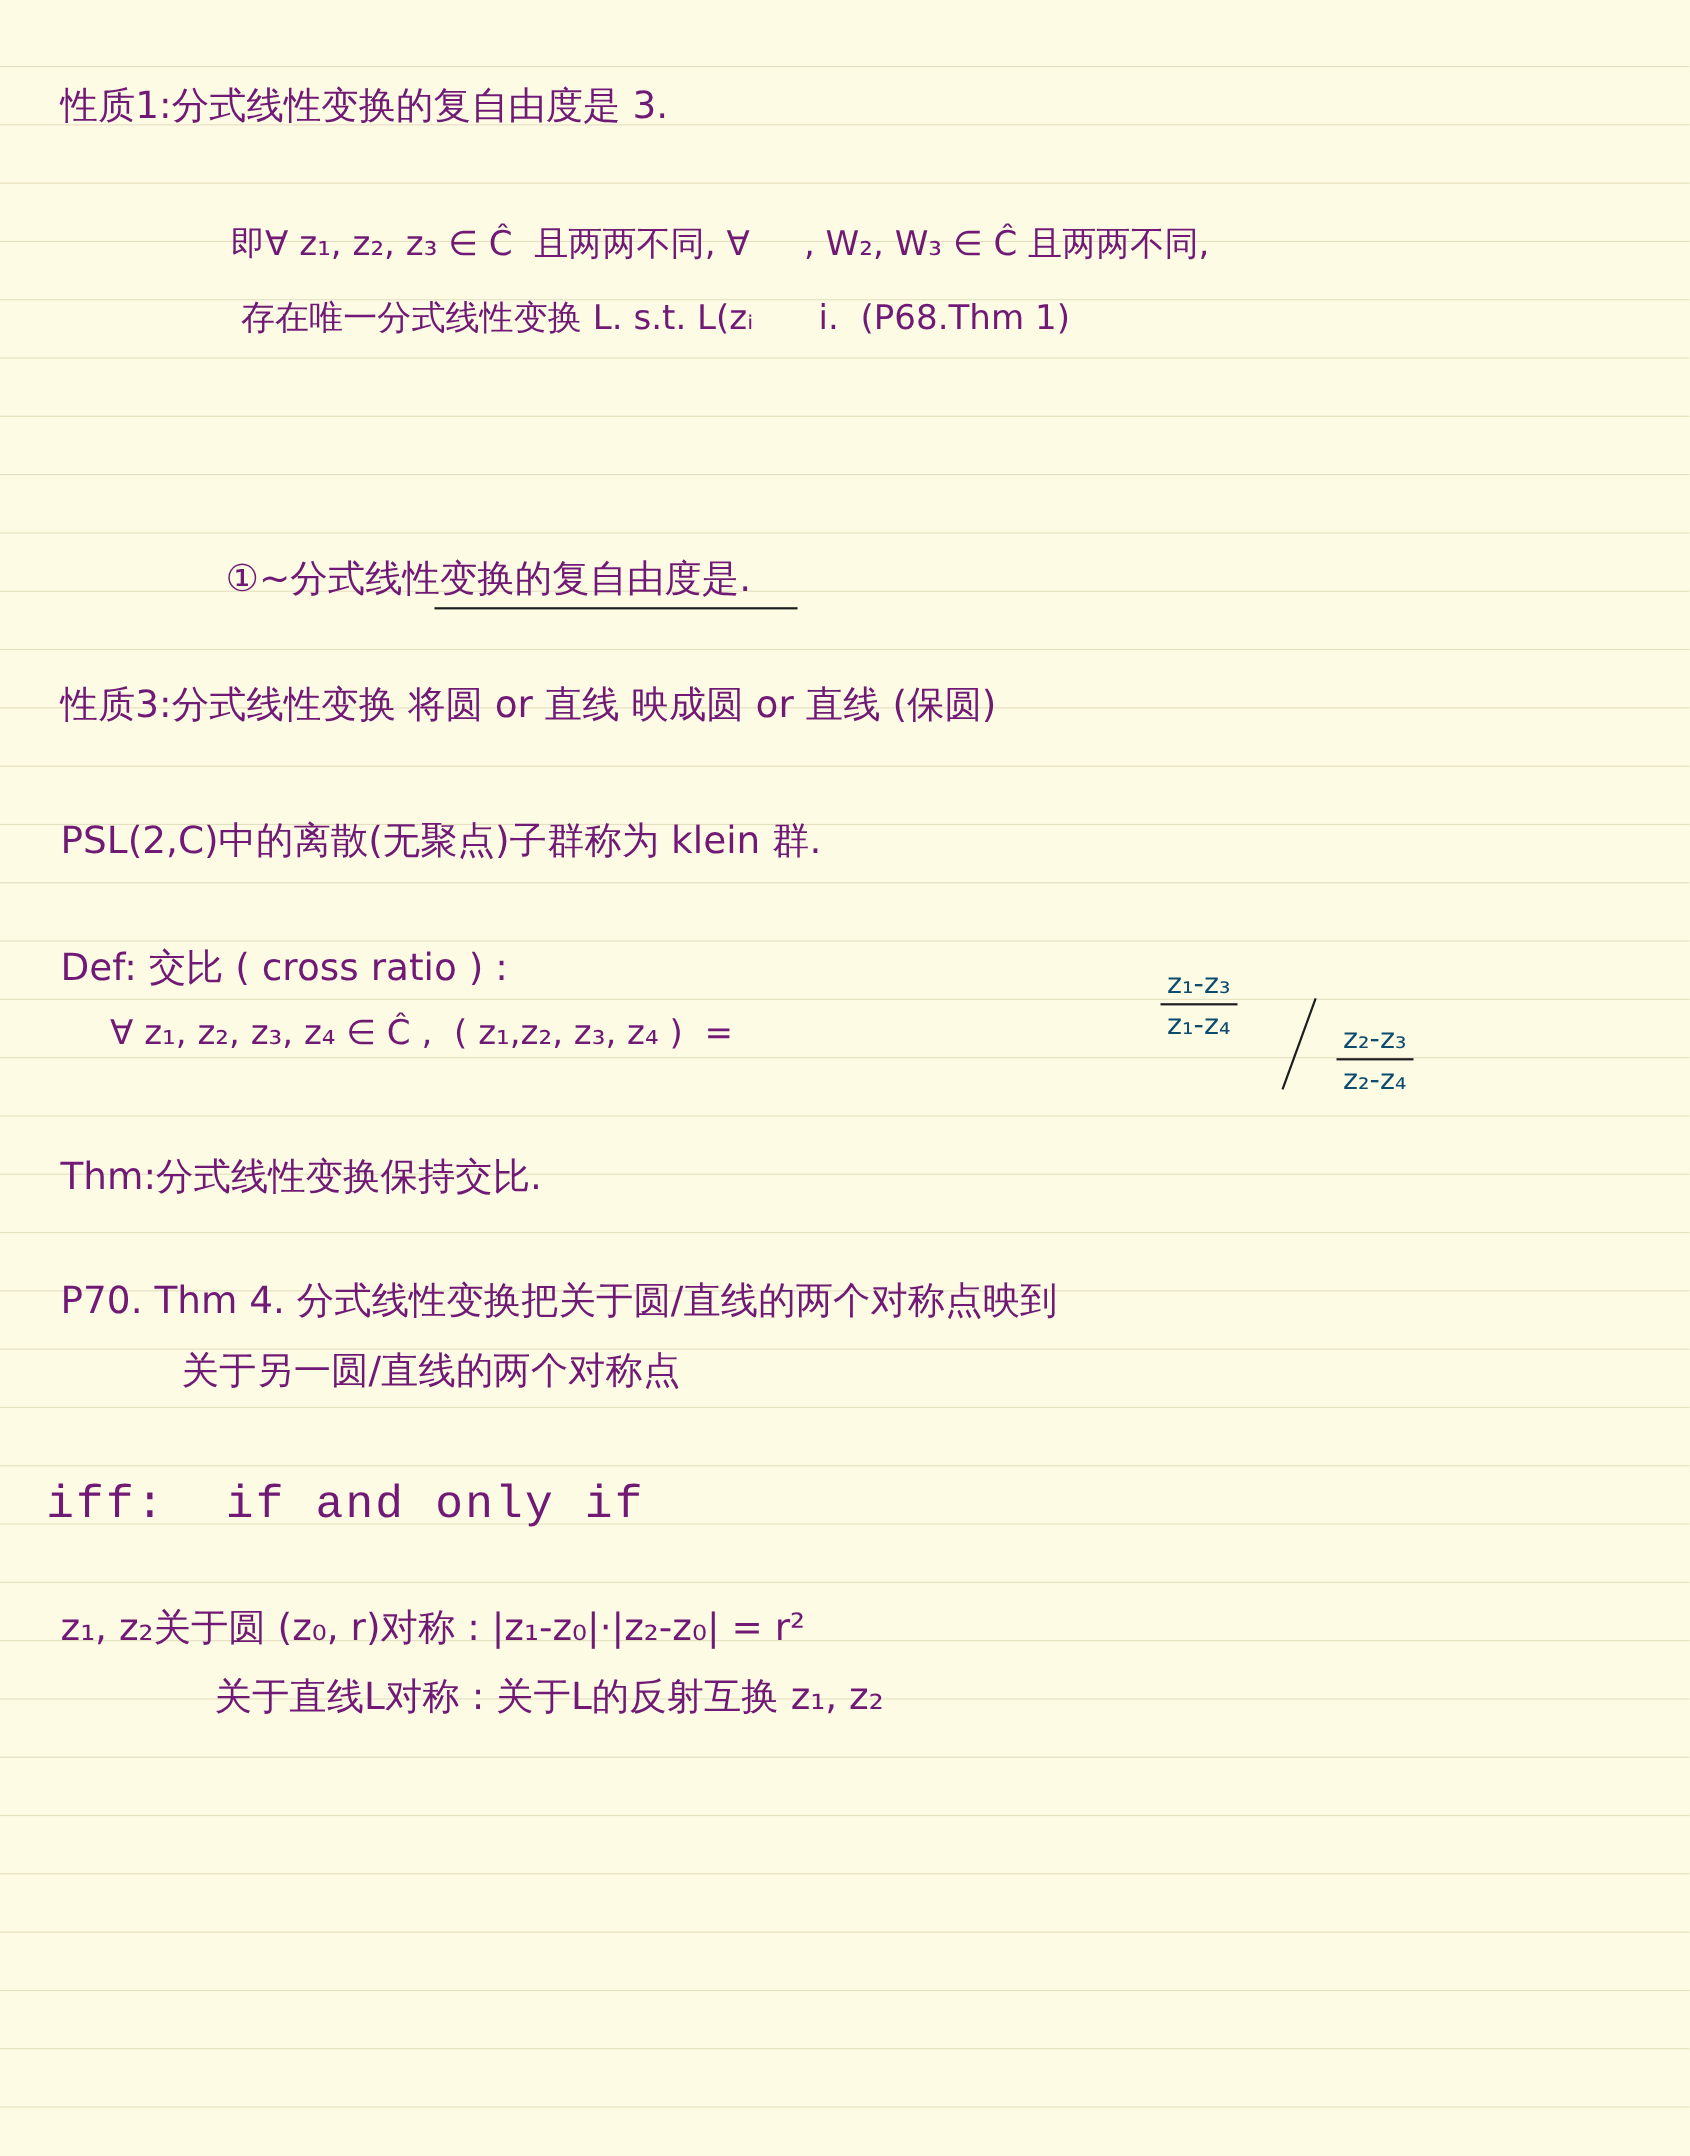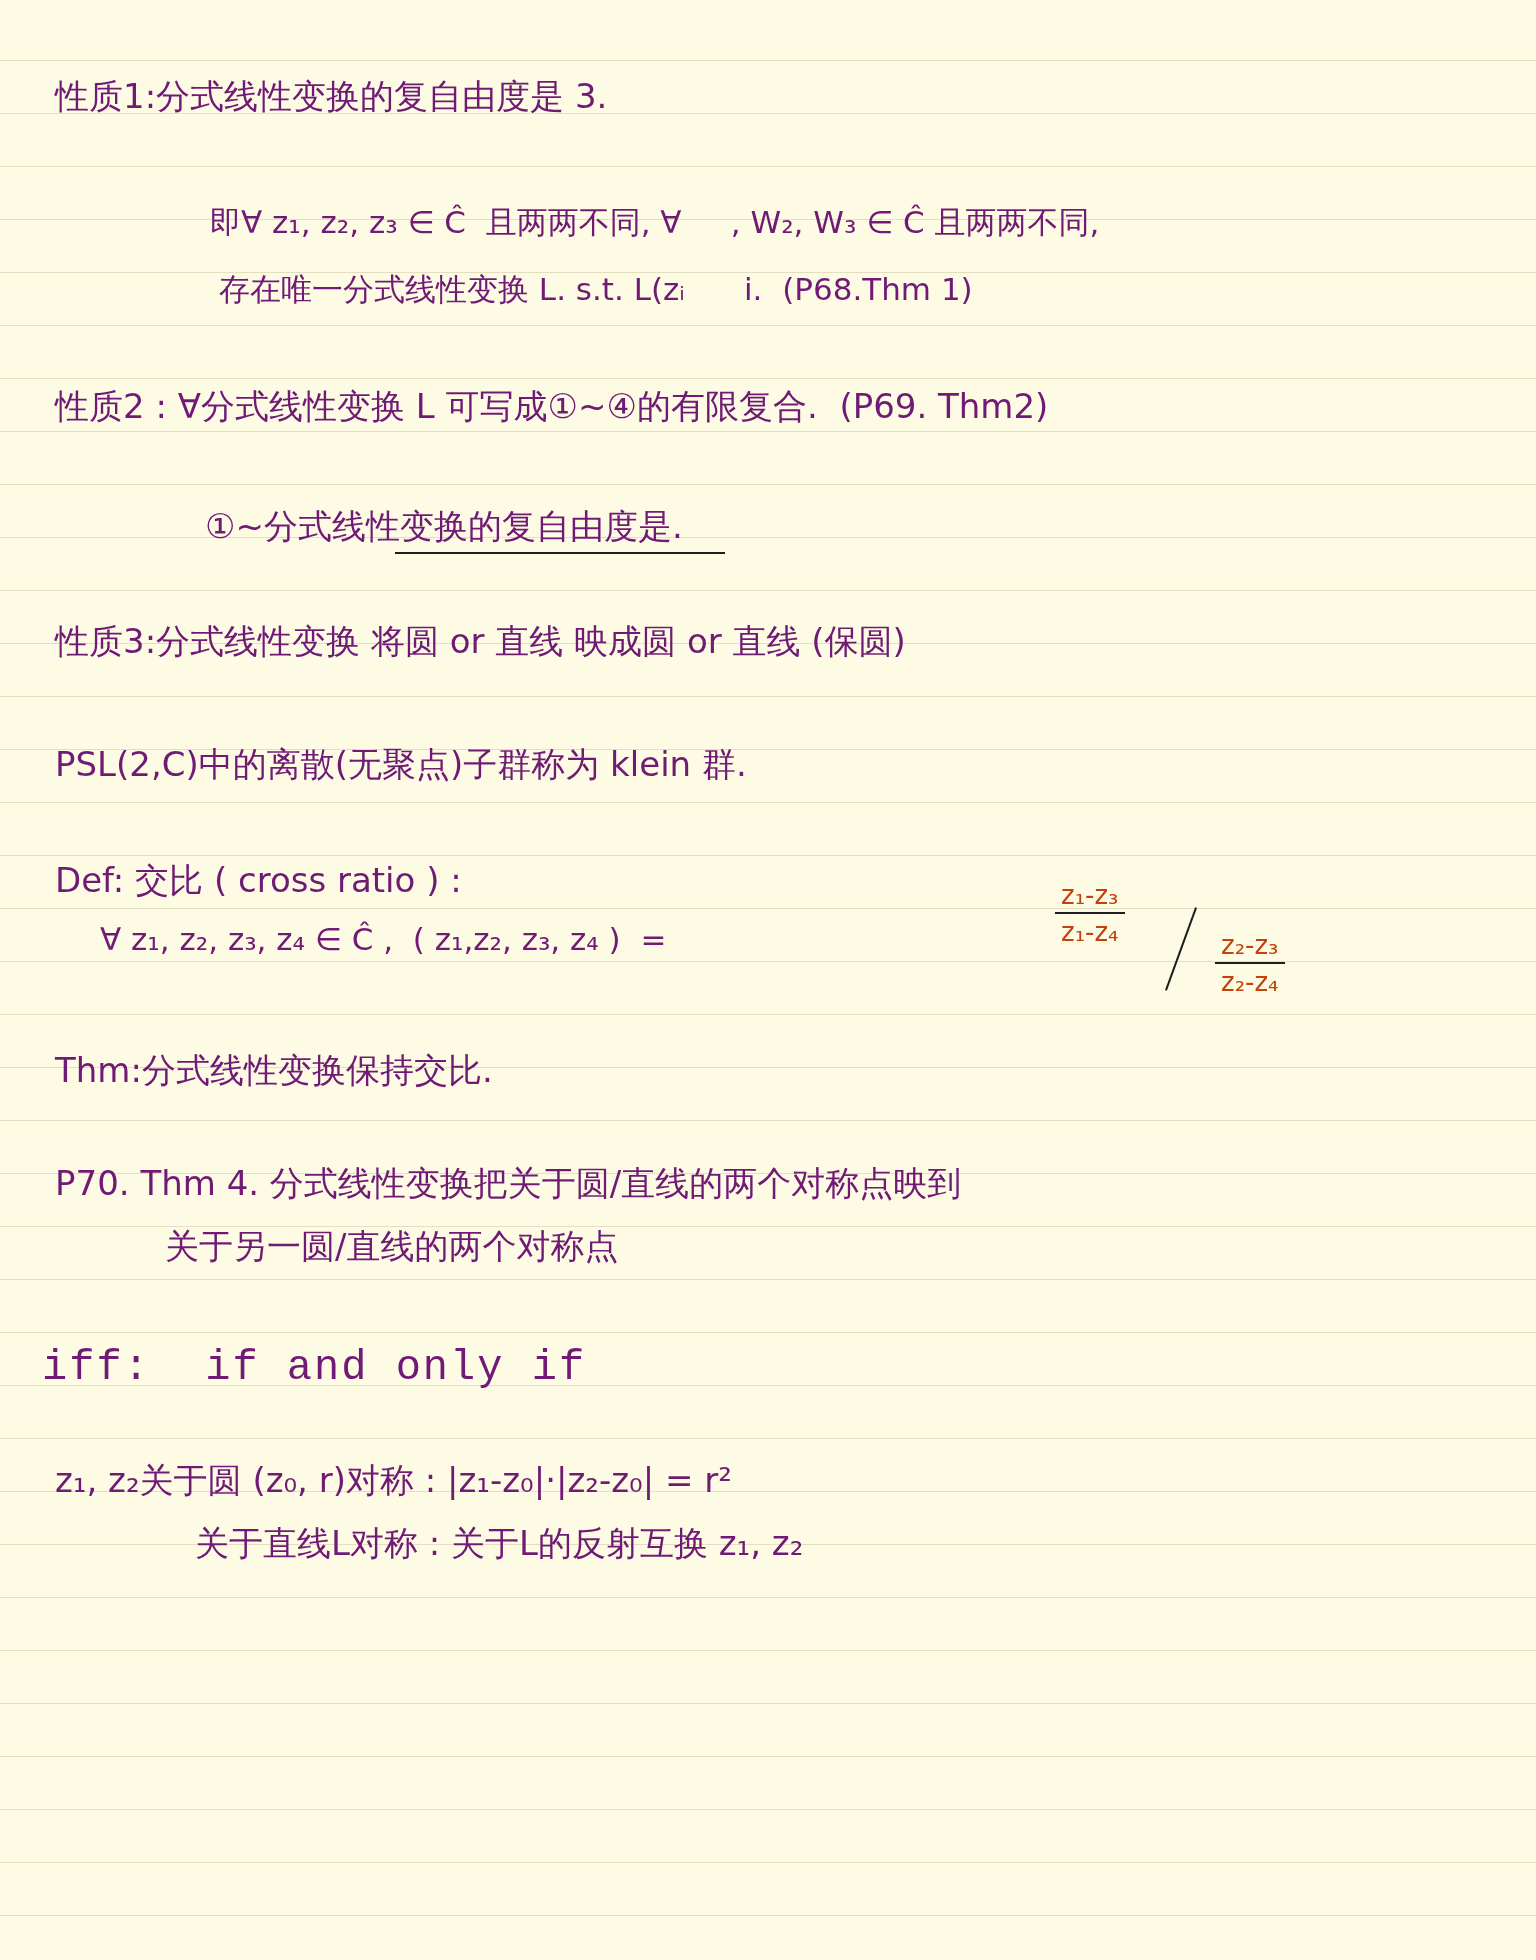--- a/index.html
+++ b/index.html
@@ -53,21 +53,21 @@
   }
   .big {
     font-size: 42px;
     letter-spacing: 2px;
   }
   .frac {
     position: absolute;
     display: inline-block;
     text-align: center;
     font-size: 26px;
-    color: #c2410c;
+    color: #0c4a6e;
     font-family: "DejaVu Sans", sans-serif;
   }
   .frac .num {
     display: block;
     padding: 0 6px 2px 6px;
     border-bottom: 2px solid #1d1d1f;
   }
   .frac .den {
     display: block;
     padding: 3px 6px 0 6px;
@@ -127,21 +127,20 @@
     <div class="rule" style="top: 1862px; background: rgb(228, 223, 192);"></div>
     <div class="rule" style="top: 1915px; background: rgb(228, 223, 192);"></div>
   </div>
 
 <div id="page">
 
   <div class="ln h" style="left:55px;  top:78px;">性质1:分式线性变换的复自由度是 3.</div>
   <div class="ln sub" style="left:210px; top:205px;">即∀ z₁, z₂, z₃ ∈ Ĉ  且两两不同, ∀     , W₂, W₃ ∈ Ĉ 且两两不同,</div>
   <div class="ln sub" style="left:219px; top:272px;">存在唯一分式线性变换 L. s.t. L(zᵢ      i.  (P68.Thm 1)</div>
 
-  <div class="ln h" style="left:55px;  top:388px;">性质2 : ∀分式线性变换 L 可写成①~④的有限复合.  (P69. Thm2)</div>
   <div class="ln h" style="left:205px; top:508px;">①~分式线性变换的复自由度是.</div>
 
   <div class="ln h" style="left:55px;  top:623px;">性质3:分式线性变换 将圆 or 直线 映成圆 or 直线 (保圆)</div>
 
   <div class="ln h" style="left:55px;  top:746px;">PSL(2,C)中的离散(无聚点)子群称为 klein 群.</div>
 
   <div class="ln h" style="left:55px;  top:862px;">Def: 交比 ( cross ratio ) :</div>
   <div class="ln sub" style="left:100px; top:922px;">∀ z₁, z₂, z₃, z₄ ∈ Ĉ ,  ( z₁,z₂, z₃, z₄ )  =</div>
 
   <div class="frac" style="left:1055px; top:880px;">

